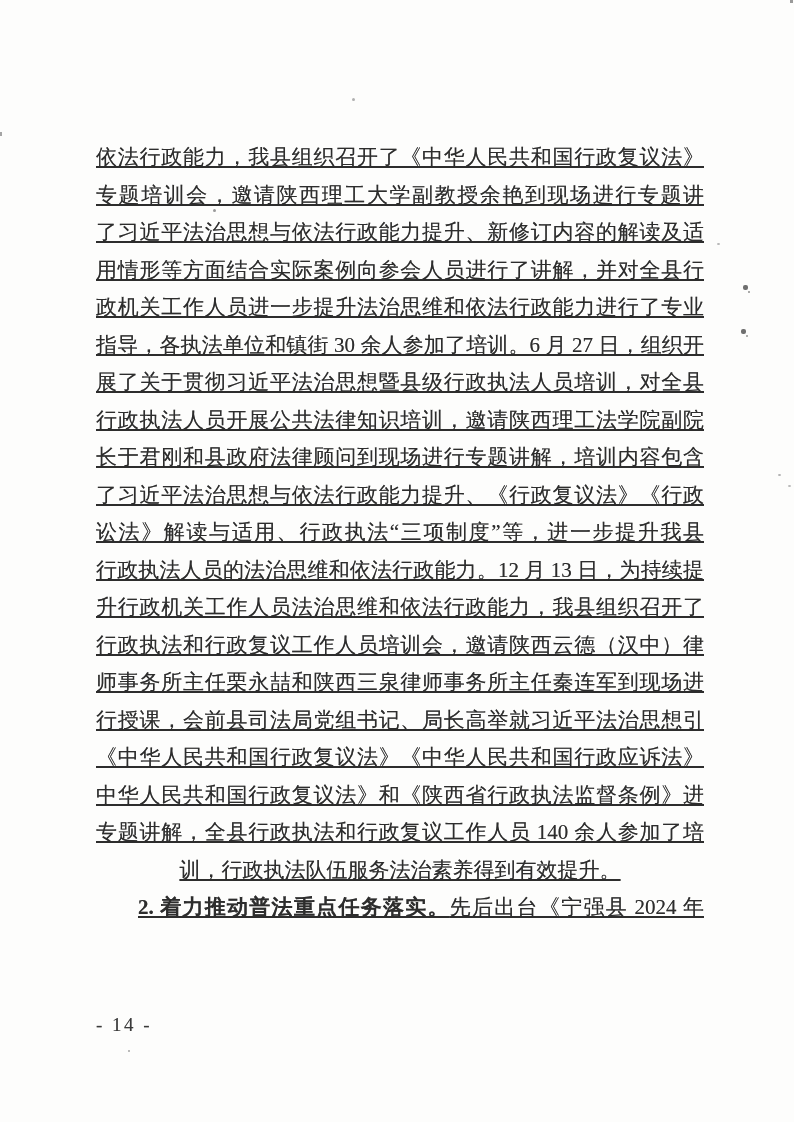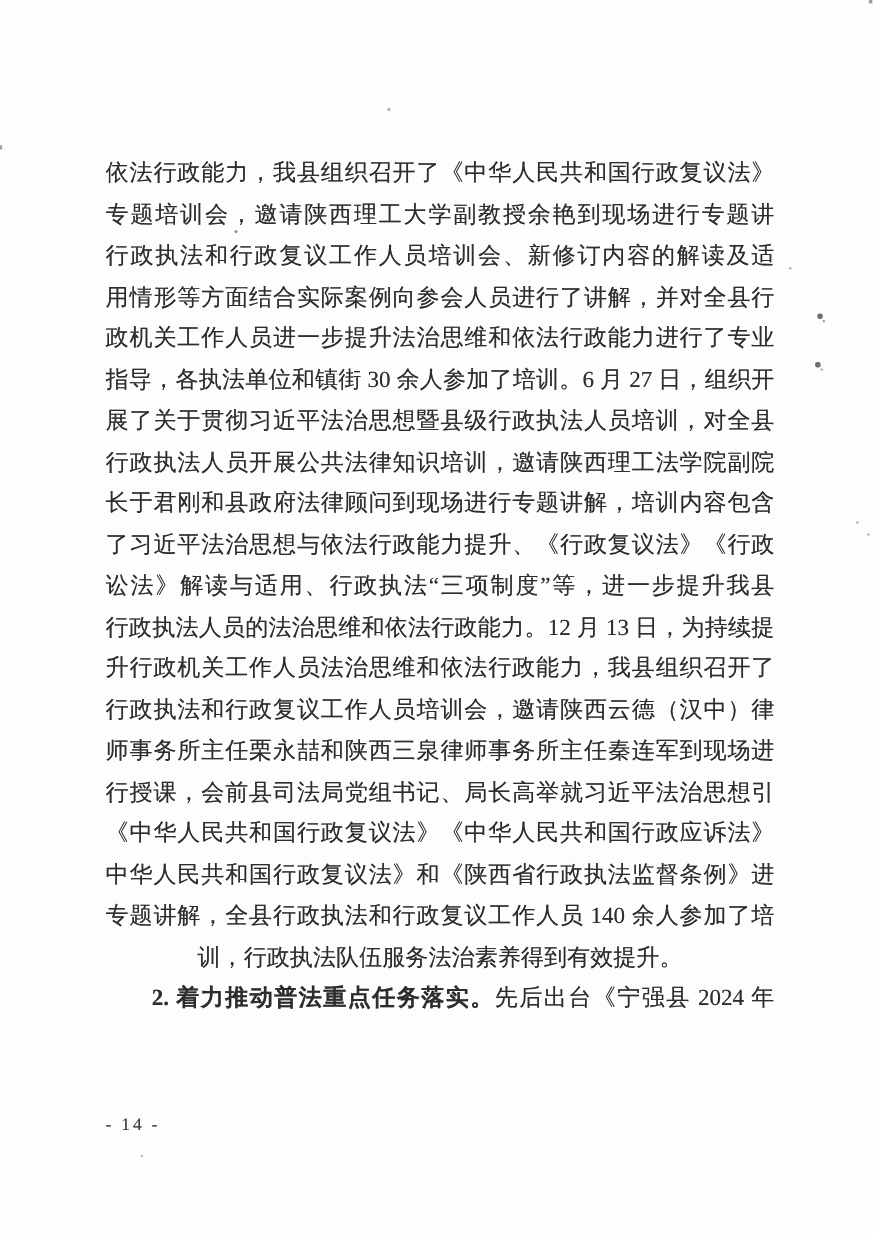--- a/index.html
+++ b/index.html
@@ -22,20 +22,21 @@
     top: 139px;
     width: 608px;
     font-size: 21px;
     line-height: 37.5px;
     text-shadow: 0 0 0.5px rgba(45,45,45,0.55);
   }
   .line {
     height: 37.5px;
     overflow: hidden;
     text-align: justify;
+    text-decoration: underline;
   }
   .line::after {
     content: "";
     display: inline-block;
     width: 100%;
     height: 0;
   }
   .line.short {
     text-align: center;
   }
@@ -45,39 +46,39 @@
   .line.para-start {
     text-indent: 42px;
   }
   .line b {
     font-weight: bold;
   }
   .page-number {
     position: absolute;
     left: 96px;
     top: 1014px;
-    font-size: 16px;
+    font-size: 19px;
     letter-spacing: 2.5px;
     color: #3a3a3a;
     text-shadow: 0 0 0.5px rgba(45,45,45,0.4);
   }
   .speck {
     position: absolute;
     border-radius: 50%;
   }
 </style>
 </head>
 <body>
 
 <div class="page">
 
   <div class="body-text">
     <div class="line">依法行政能力，我县组织召开了《中华人民共和国行政复议法》</div>
     <div class="line">专题培训会，邀请陕西理工大学副教授余艳到现场进行专题讲解，</div>
-    <div class="line">行政执法和行政复议工作人员培训会、新修订内容的解读及适</div>
+    <div class="line">了习近平法治思想与依法行政能力提升、新修订内容的解读及适</div>
     <div class="line">用情形等方面结合实际案例向参会人员进行了讲解，并对全县行</div>
     <div class="line">政机关工作人员进一步提升法治思维和依法行政能力进行了专业</div>
     <div class="line">指导，各执法单位和镇街 30 余人参加了培训。6 月 27 日，组织开</div>
     <div class="line">展了关于贯彻习近平法治思想暨县级行政执法人员培训，对全县</div>
     <div class="line">行政执法人员开展公共法律知识培训，邀请陕西理工法学院副院</div>
     <div class="line">长于君刚和县政府法律顾问到现场进行专题讲解，培训内容包含</div>
     <div class="line">了习近平法治思想与依法行政能力提升、《行政复议法》《行政诉</div>
     <div class="line">讼法》解读与适用、行政执法“三项制度”等，进一步提升我县</div>
     <div class="line">行政执法人员的法治思维和依法行政能力。12 月 13 日，为持续提</div>
     <div class="line">升行政机关工作人员法治思维和依法行政能力，我县组织召开了</div>

